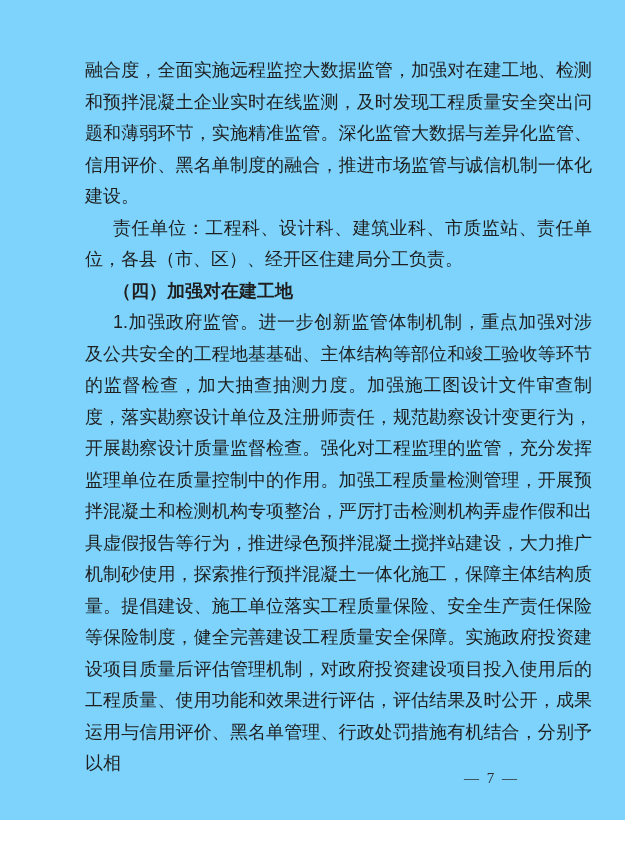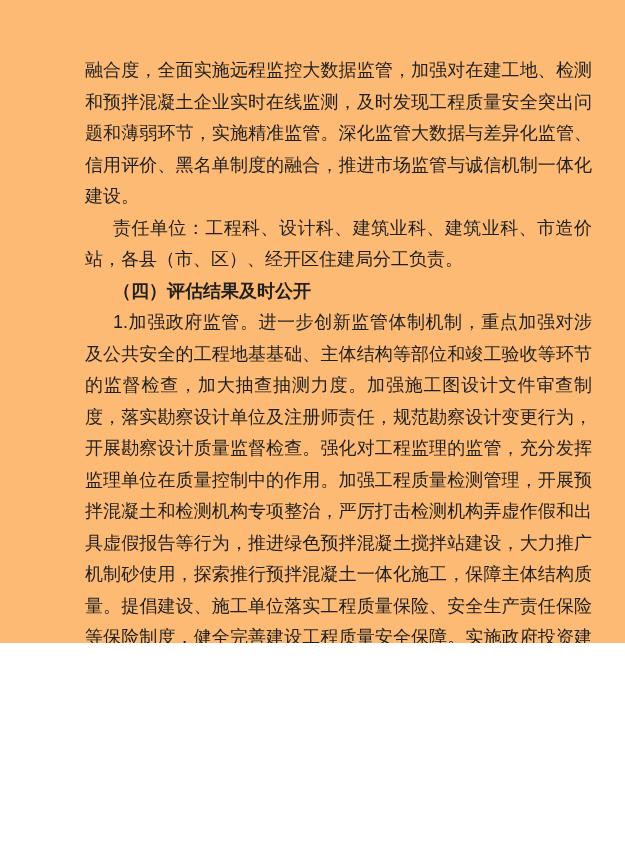--- a/index.html
+++ b/index.html
@@ -3,22 +3,22 @@
 <meta charset="utf-8">
 <style>
   html, body {
     margin: 0;
     padding: 0;
     background: #ffffff;
   }
   .page {
     position: relative;
     width: 625px;
-    height: 643px;
-    background: #fdba74;
+    height: 820px;
+    background: #7dd3fc;
     overflow: hidden;
     font-family: "Liberation Serif", "DejaVu Serif", serif;
     color: #1f1f1f;
   }
   .body-text {
     position: absolute;
     left: 85px;
     top: 55px;
     width: 507px;
     font-size: 18px;
@@ -52,18 +52,18 @@
     color: #2a2a2a;
     white-space: nowrap;
   }
 </style>
 </head>
 <body>
 
 <div class="page">
   <div class="body-text">
     <p class="para continuation">融合度，全面实施远程监控大数据监管，加强对在建工地、检测和预拌混凝土企业实时在线监测，及时发现工程质量安全突出问题和薄弱环节，实施精准监管。深化监管大数据与差异化监管、信用评价、黑名单制度的融合，推进市场监管与诚信机制一体化建设。</p>
-    <p class="para">责任单位：工程科、设计科、建筑业科、建筑业科、市造价站，各县（市、区）、经开区住建局分工负责。</p>
-    <p class="para heading">（四）评估结果及时公开</p>
+    <p class="para">责任单位：工程科、设计科、建筑业科、市质监站、责任单位，各县（市、区）、经开区住建局分工负责。</p>
+    <p class="para heading">（四）加强对在建工地</p>
     <p class="para"><span class="lead-bold">1.加强政府监管。</span><span>进一步创新监管体制机制，重点加强对涉及公共安全的工程地基基础、主体结构等部位和竣工验收等环节的监督检查，加大抽查抽测力度。加强施工图设计文件审查制度，落实勘察设计单位及注册师责任，规范勘察设计变更行为，开展勘察设计质量监督检查。强化对工程监理的监管，充分发挥监理单位在质量控制中的作用。加强工程质量检测管理，开展预拌混凝土和检测机构专项整治，严厉打击检测机构弄虚作假和出具虚假报告等行为，推进绿色预拌混凝土搅拌站建设，大力推广机制砂使用，探索推行预拌混凝土一体化施工，保障主体结构质量。提倡建设、施工单位落实工程质量保险、安全生产责任保险等保险制度，健全完善建设工程质量安全保障。实施政府投资建设项目质量后评估管理机制，对政府投资建设项目投入使用后的工程质量、使用功能和效果进行评估，评估结果及时公开，成果运用与信用评价、黑名单管理、行政处罚措施有机结合，分别予以相</span></p>
   </div>
   <div class="page-number">— 7 —</div>
 </div>
 
 </body></html>

